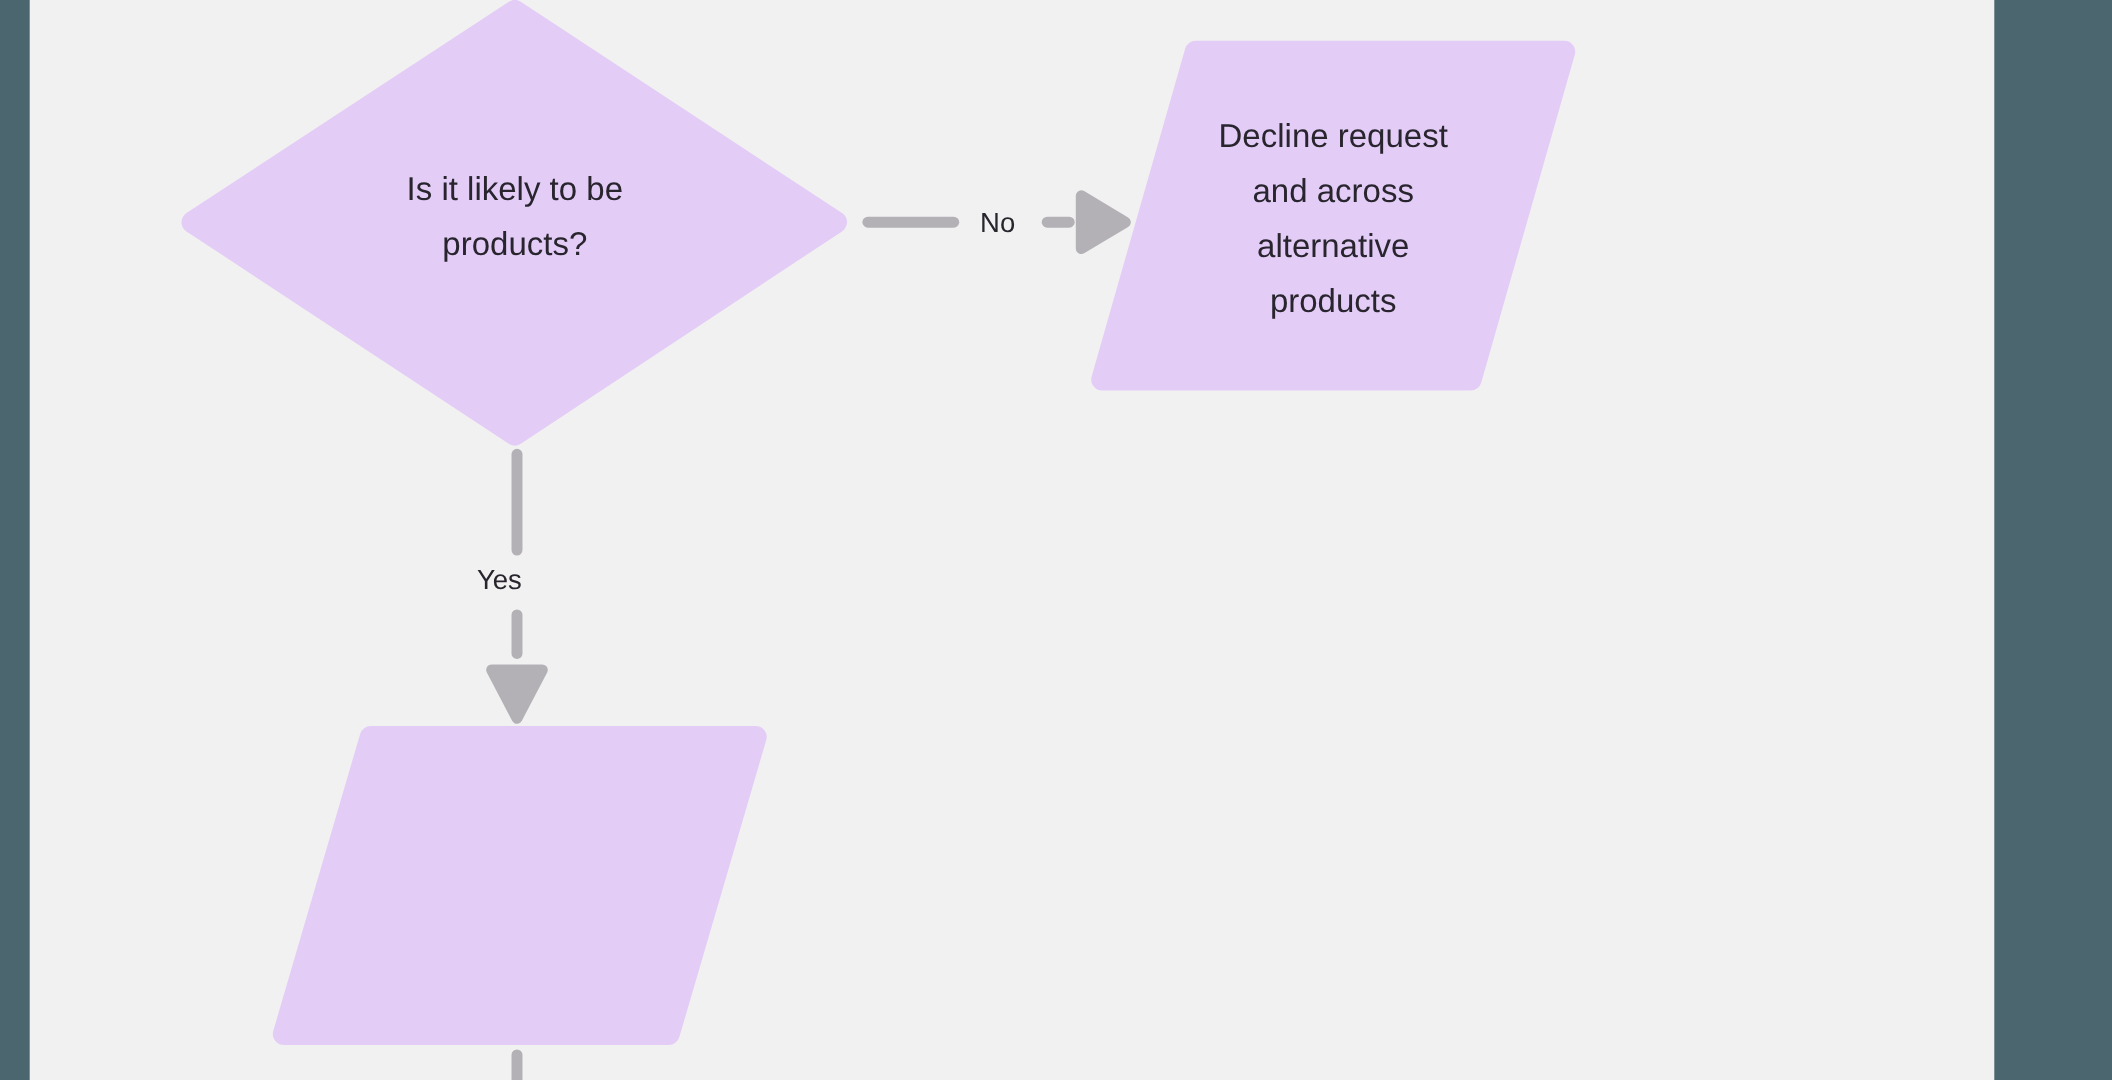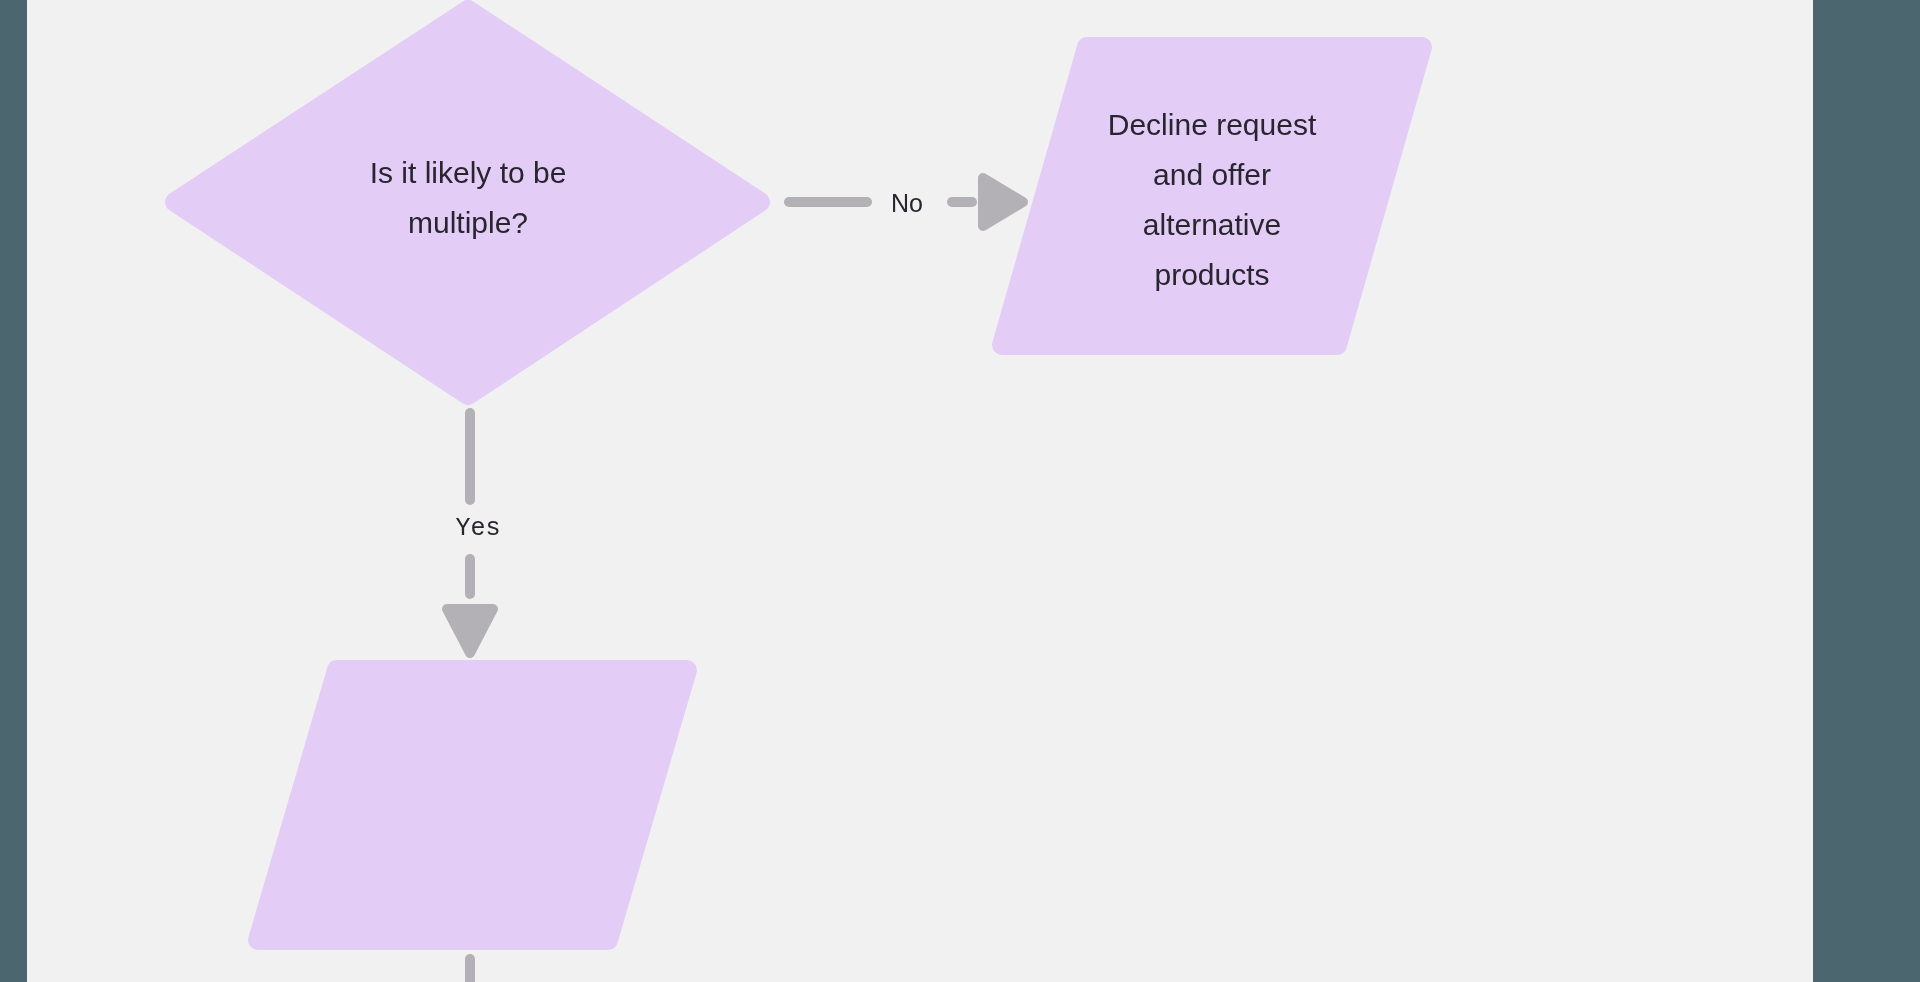--- a/index.html
+++ b/index.html
@@ -68,30 +68,30 @@
 
     <line x1="470" y1="413" x2="470" y2="500" stroke-width="10" stroke-linecap="round" stroke="#b3b1b6"></line>
     <line x1="470" y1="559" x2="470" y2="594" stroke-width="10" stroke-linecap="round" stroke="#b3b1b6"></line>
     <polygon points="447,609 493,609 470,653" stroke-width="10" stroke-linejoin="round" fill="#b3b1b6" stroke="#b3b1b6"></polygon>
 
     <line x1="470" y1="959" x2="470" y2="995" stroke-width="10" stroke-linecap="round" stroke="#b3b1b6"></line>
   </svg>
 
   <div class="node-label" style="left:268px; top:98px; width:400px; height:200px;">
     <span>Is it likely to be</span>
-    <span>multiple?</span>
+    <span>products?</span>
   </div>
 
   <div class="node-label" style="left:1012px; top:100px; width:400px; height:200px;">
     <span>Decline request</span>
-    <span>and offer</span>
+    <span>and across</span>
     <span>alternative</span>
     <span>products</span>
   </div>
 
 
   <div class="edge-label" style="left:907px; top:203px;">No</div>
-  <div class="edge-label" style="left:478px; top:528px;font-family:Liberation Mono, monospace;">Yes</div>
+  <div class="edge-label" style="left:454px; top:528px;">Yes</div>
 
   <div class="edge-strip left"></div>
   <div class="edge-strip right"></div>
 
 </div>
 
 </body></html>

